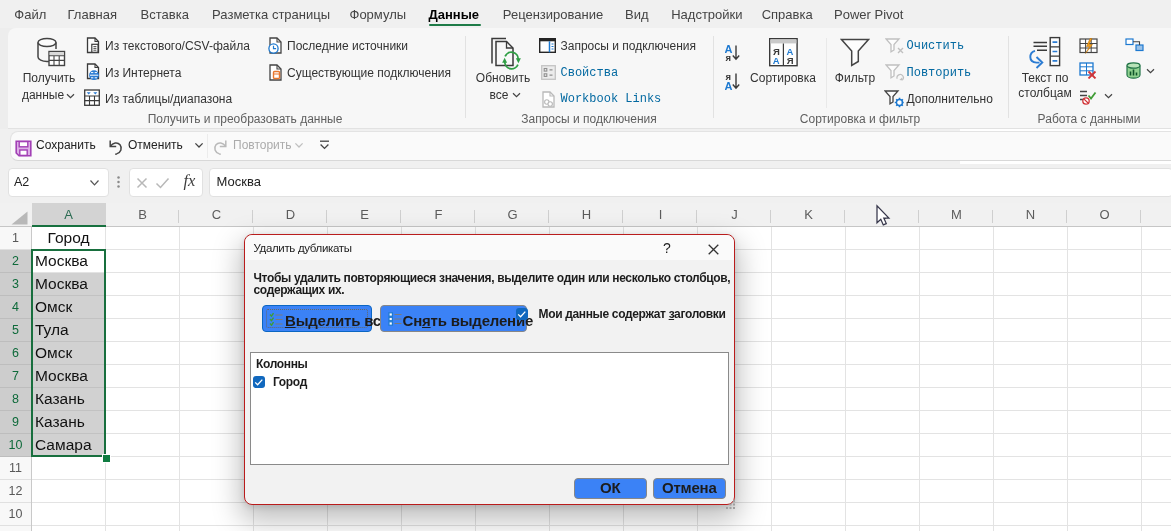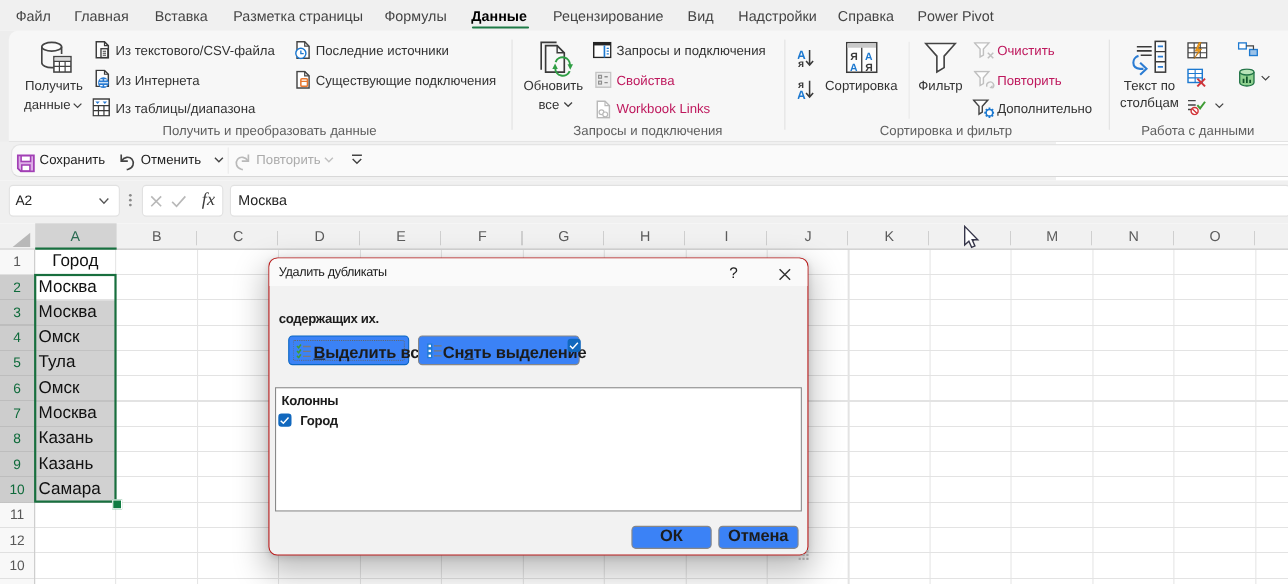--- a/index.html
+++ b/index.html
@@ -5,21 +5,21 @@
 body{width:1171px;height:531px;overflow:hidden;font-family:"Liberation Sans",sans-serif;background:#fff;position:relative;}
 .ab{position:absolute;}
 #tabs{left:0;top:0;width:1171px;height:28px;background:#f0f0f0;}
 .tab{position:absolute;top:7px;font-size:13px;color:#444;white-space:nowrap;}
 .tab.act{color:#000;font-weight:bold;}
 #ribbonband{left:0;top:28px;width:1171px;height:101px;background:#ededed;}
 #ribboncard{left:8px;top:0px;width:1163px;height:100px;background:#f7f7f7;border-bottom:1px solid #e2e2e2;border-radius:8px 0 0 0;}
 .rsep{position:absolute;top:8px;width:1px;height:82px;background:#e2e2e2;}
 .glabel{position:absolute;top:84px;font-size:12px;color:#5f5f5f;white-space:nowrap;text-align:center;transform:translateX(-50%);}
 .rtxt{position:absolute;font-size:12px;color:#333;white-space:nowrap;}
-.rtxt.dis{color:#be185d;}
+.rtxt.dis{color:#0369a1;font-family:Liberation Mono, monospace;}
 .bigtxt{position:absolute;font-size:12px;color:#333;white-space:nowrap;text-align:center;transform:translateX(-50%);}
 #qatband{left:0;top:129px;width:960px;height:35px;background:#f0f0f0;}
 #qatcard{left:10px;top:2px;width:1161px;height:30px;background:#fafafa;border:1px solid #e3e3e3;border-bottom:1px solid #d8d8d8;border-right:none;border-radius:8px 0 0 8px;box-sizing:border-box;}
 .qtxt{position:absolute;top:9px;font-size:12px;color:#222;white-space:nowrap;}
 .qtxt.dis{color:#ababab;}
 #fband{left:0;top:164px;width:1171px;height:39px;background:#f0f0f0;}
 .fbox{position:absolute;top:3.5px;height:29px;background:#fff;border:1px solid #e1e1e1;border-radius:4px;box-sizing:border-box;}
 #sheet{left:0;top:203px;width:1171px;height:328px;background:#fff;}
 #colhead{left:0;top:0;width:1171px;height:24px;background:#f1f1f1;border-bottom:1px solid #c6c6c6;box-sizing:border-box;}
 .clet{position:absolute;top:4px;width:74px;text-align:center;font-size:13px;color:#5c5c5c;}
@@ -350,20 +350,21 @@
   <div id="selbox" class="ab"></div>
   <div id="fillh" class="ab"></div>
 </div>
 <div id="dlg" class="ab">
   <div id="dlgtitle" class="ab"></div>
   <div class="dtxt" style="left:8.5px;top:7.5px;font-weight:400;font-size:11.5px;">Удалить дубликаты</div>
   <div class="ab" style="left:418px;top:5.5px;font-size:14px;color:#222;">?</div>
   <svg class="ab" style="left:463px;top:9px" width="11" height="11" viewBox="0 0 11 11">
       <path d="M0.7,0.7 l9.6,9.6 M10.3,0.7 l-9.6,9.6" stroke="#333" stroke-width="1.3"></path>
     </svg>
+  <div class="dtxt" style="left:8.5px;top:36.5px">Чтобы удалить повторяющиеся значения, выделите один или несколько столбцов,</div>
   <div class="dtxt" style="left:8.5px;top:48px">содержащих их.</div>
   <div class="btn" style="left:16.5px;top:70px;width:110.5px;height:27px;border:1.5px solid #0b66c2;">
     <div class="ab" style="left:3px;top:3px;right:3px;bottom:3px;border:1px dotted #666;border-radius:2px;"></div>
     <svg class="ab" style="left:6.5px;top:6.5px" width="14" height="14" viewBox="0 0 14 14">
       <g stroke="#3f9c35" stroke-width="1.4" fill="none">
           <path d="M1,2.5 l1.5,1.7 2,-3"></path>
           <path d="M1,7 l1.5,1.7 2,-3"></path>
           <path d="M1,11.5 l1.5,1.7 2,-3"></path>
         </g>
       <g stroke="#7a7a7a" stroke-width="1.2">
@@ -383,20 +384,21 @@
           <path d="M6.5,2.5 h7 M6.5,7 h7 M6.5,11.5 h7"></path>
         </g>
     </svg>
     <div class="ab" style="left:22px;top:6.5px;">Сн<u>я</u>ть выделение</div>
   </div>
   <div class="ab" style="left:271px;top:73.5px;width:12px;height:12px;background:#1168be;border-radius:3px;">
     <svg style="position:absolute;left:1px;top:1.5px" width="9.5" height="8.5" viewBox="0 0 9.5 8.5">
         <path d="M1.2,4.4 L3.6,6.8 L8.3,1.6" fill="none" stroke="#fff" stroke-width="1.3"></path>
       </svg>
   </div>
+  <div class="dtxt" style="left:293.5px;top:72px">Мои данные содержат <u>з</u>аголовки</div>
   <div class="ab" style="left:4.5px;top:117.5px;width:479px;height:113px;background:#fff;border:1px solid #8a8a8a;box-sizing:border-box;"></div>
   <div class="dtxt" style="left:11px;top:122.5px">Колонны</div>
   <div class="ab" style="left:8px;top:141.5px;width:11.5px;height:11.5px;background:#1168be;border-radius:3px;">
     <svg style="position:absolute;left:1px;top:1.5px" width="9.5" height="8.5" viewBox="0 0 9.5 8.5">
         <path d="M1.2,4.4 L3.6,6.8 L8.3,1.6" fill="none" stroke="#fff" stroke-width="1.3"></path>
       </svg>
   </div>
   <div class="dtxt" style="left:28px;top:140px">Город</div>
   <div class="btn" style="left:329px;top:243.5px;width:72.5px;height:20.5px;line-height:18px;">ОК</div>
   <div class="btn" style="left:408px;top:243.5px;width:72.5px;height:20.5px;line-height:18px;">Отмена</div>

